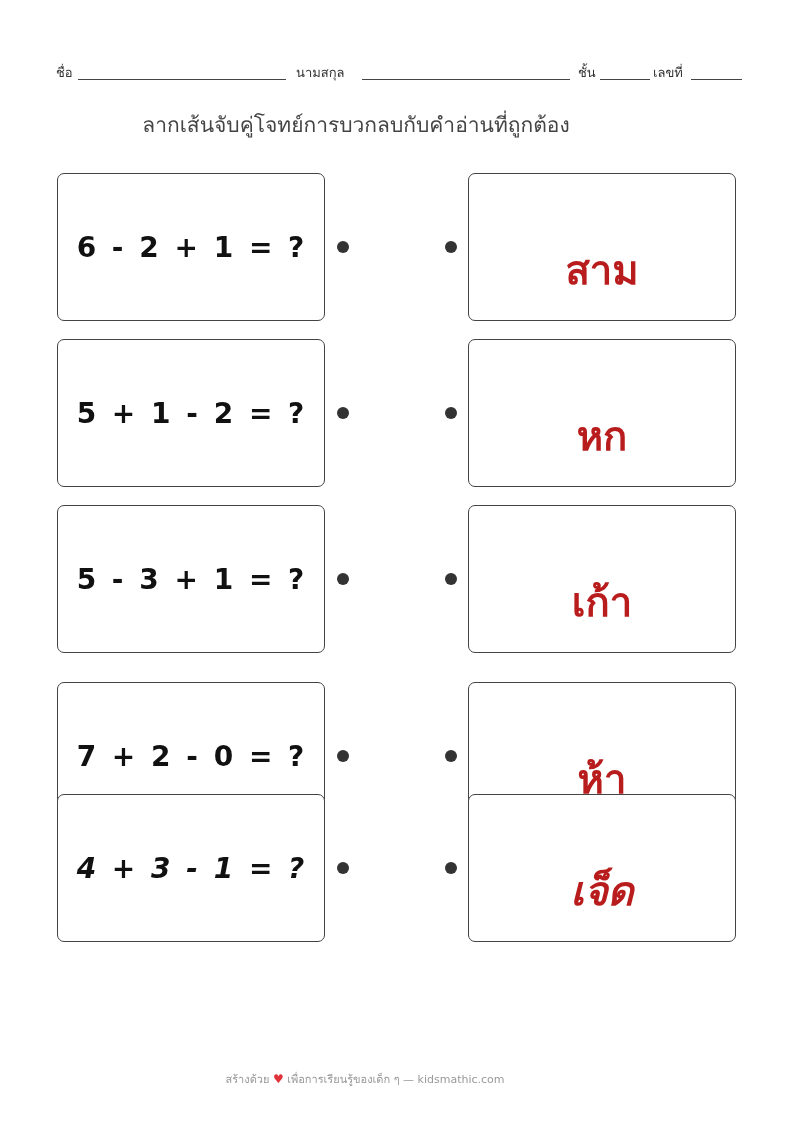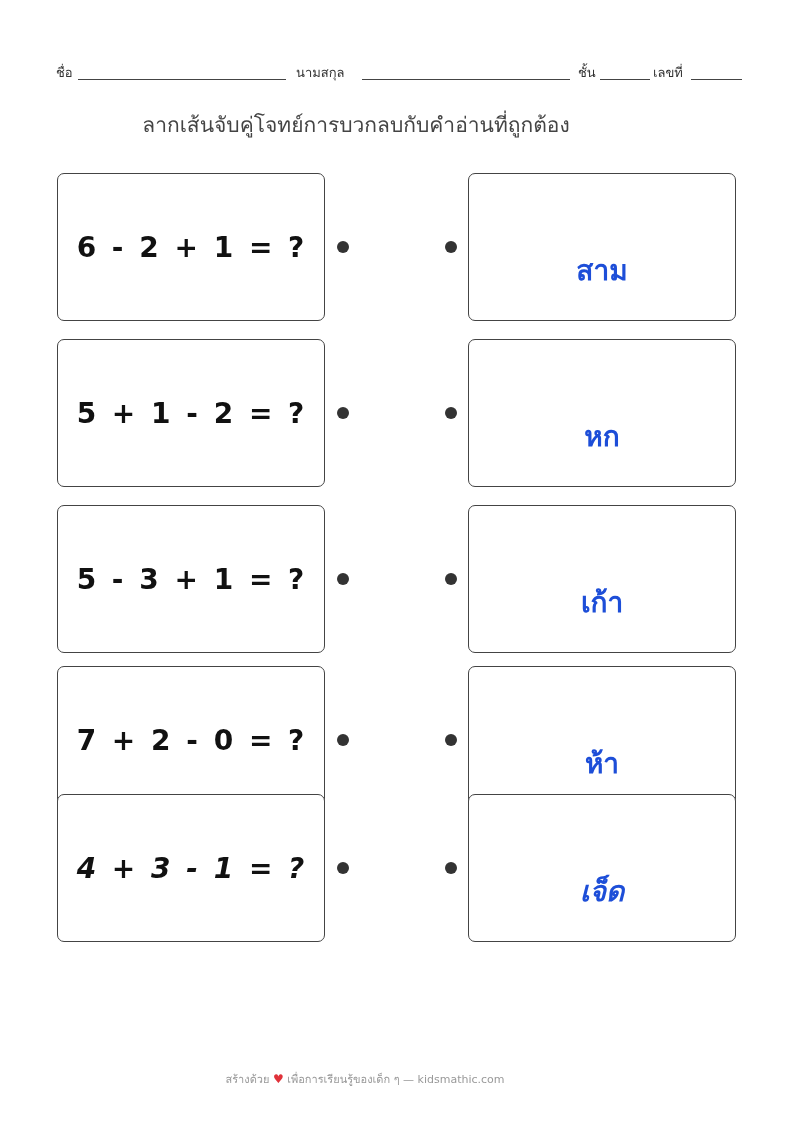--- a/index.html
+++ b/index.html
@@ -13,21 +13,21 @@
     .title { position: absolute; top: 108px; left: 0; width: 712px; text-align: center;
              font-size: 21px; color: #444; }
     .row { position: absolute; left: 0; width: 794px; height: 148px; }
     .card { position: absolute; top: 0; width: 266px; height: 146px;
             border: 1.5px solid #444; border-radius: 7px; background: #fff;
             display: flex; align-items: center; justify-content: center; }
     .card.left { left: 57px; }
     .card.right { left: 468px; }
     .expr { font-family: "DejaVu Sans", sans-serif; font-weight: bold; font-size: 28px;
             letter-spacing: 1px; color: #111; word-spacing: 4px; }
-    .word { font-family: "DejaVu Sans", sans-serif; font-weight: bold; font-size: 28px; color: #1d4ed8; margin-top: 46px; }
+    .word { font-family: "DejaVu Sans", sans-serif; font-weight: bold; font-size: 40px; color: #b91c1c; margin-top: 46px; }
     .dot { position: absolute; top: 68px; width: 12px; height: 12px; border-radius: 50%; background: #333; }
     .dot.l { left: 337px; }
     .dot.r { left: 445px; }
     .footer { position: absolute; top: 1070px; left: 0; width: 730px; text-align: center;
               font-size: 11px; color: #999; }
     .heart { color: #e0323a; font-size: 12px; }
   </style>
 </head>
 <body>
 
@@ -78,21 +78,21 @@
   <div class="card left">
     <span class="expr">5 - 3 + 1 = ?</span>
   </div>
   <div class="dot l"></div>
   <div class="dot r"></div>
   <div class="card right">
     <span class="word">เก้า</span>
   </div>
 </div>
 
-<div class="row" style="top:666px;">
+<div class="row" style="top:682px;">
   <div class="card left">
     <span class="expr">7 + 2 - 0 = ?</span>
   </div>
   <div class="dot l"></div>
   <div class="dot r"></div>
   <div class="card right">
     <span class="word">ห้า</span>
   </div>
 </div>
 

